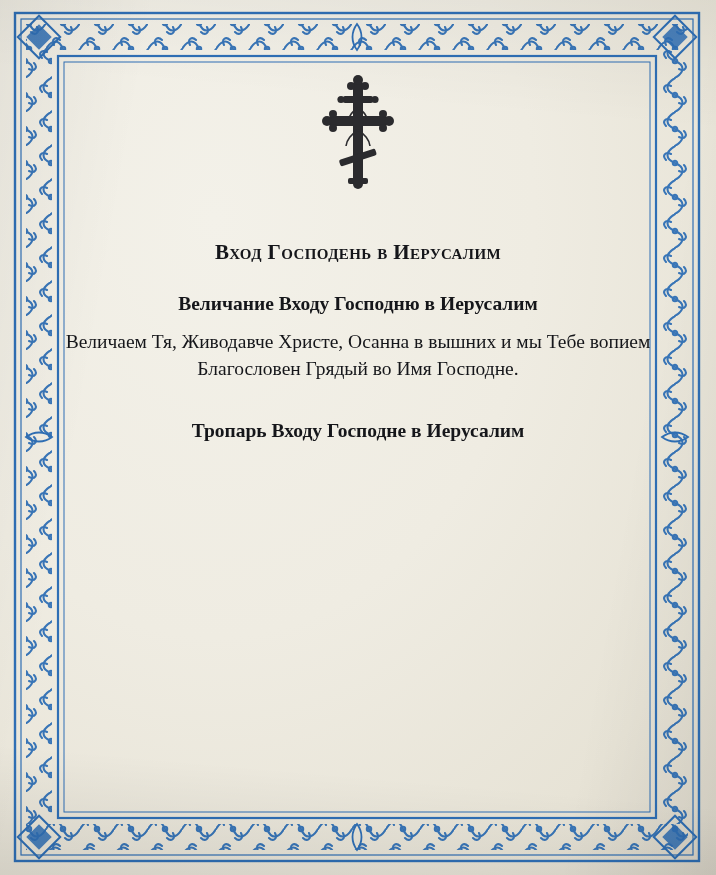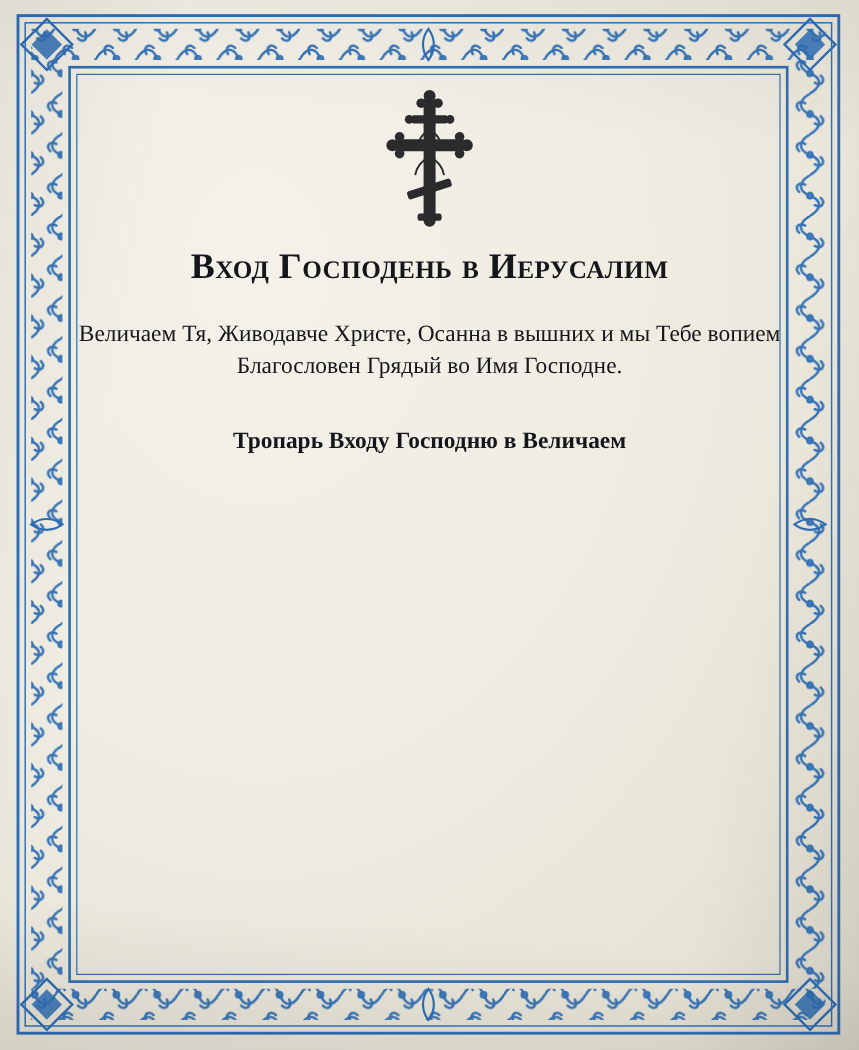--- a/index.html
+++ b/index.html
@@ -58,22 +58,22 @@
 
   .cross-wrap {
     height: 120px;
     display: flex;
     align-items: flex-start;
     justify-content: center;
   }
   .cross-wrap svg { display:block; }
 
   .doc-title {
-    margin: 14px 0 0 0;
-    font-size: 30px;
+    margin: 48px 0 0 0;
+    font-size: 21px;
     font-weight: bold;
     letter-spacing: 0.4px;
     font-variant: small-caps;
     font-family: "Liberation Serif", serif;
   }
 
   .section { margin-top: 26px; }
   .section.second { margin-top: 36px; }
 
   .section-head {
@@ -196,21 +196,22 @@
           <path d="M43 58 c 7 5, 11 9, 12 16"></path>
           <path d="M43 36 c -5 3, -8 6, -9 11"></path>
           <path d="M43 36 c 5 3, 8 6, 9 11"></path>
         </g>
       </svg>
     </div>
 
     <h1 class="doc-title">Вход Господень в Иерусалим</h1>
 
     <div class="section">
+      <h2 class="section-head">Величание Входу Господню в Иерусалим</h2>
       <p class="section-body">Величаем Тя, Живодавче Христе, Осанна в вышних и мы Тебе вопием Благословен Грядый во Имя Господне.</p>
     </div>
 
     <div class="section second">
-      <h2 class="section-head">Тропарь Входу Господню в Величаем</h2>
+      <h2 class="section-head">Тропарь Входу Господне в Иерусалим</h2>
     </div>
 
   </div>
 </div>
 
 </body></html>

